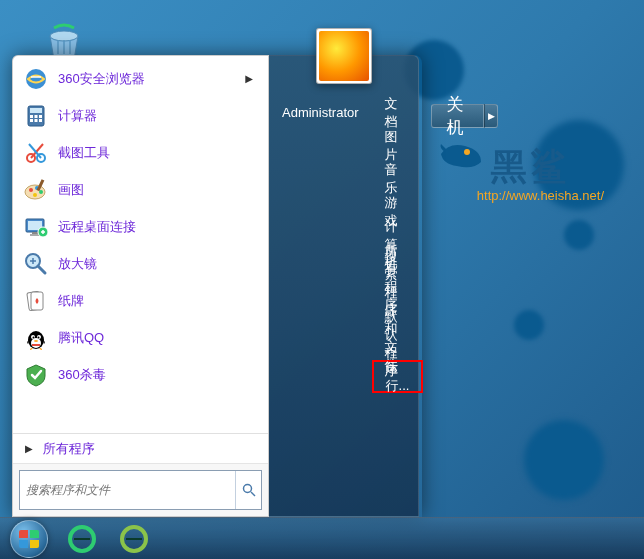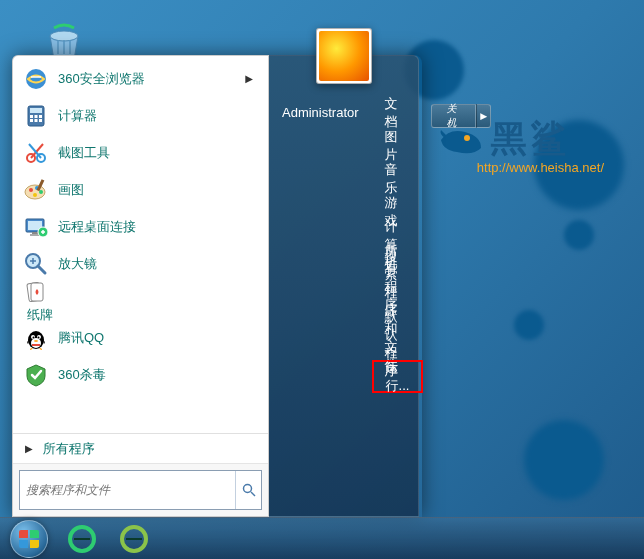--- a/index.html
+++ b/index.html
@@ -12,59 +12,59 @@
 .splat2 { background: #0a5a8f; width: 90px; height: 90px; top: 120px; right: 20px; filter: blur(3px); }
 .splat3 { background: #0a5a8f; width: 30px; height: 30px; top: 220px; right: 50px; filter: blur(2px); }
 .splat4 { background: #0a5a8f; width: 30px; height: 30px; top: 310px; right: 100px; filter: blur(2px); }
 .splat5 { background: #0a5a8f; width: 80px; height: 80px; top: 420px; right: 40px; filter: blur(3px); }
 
 
 .desktop-icon { position: absolute; top: 20px; left: 40px; width: 48px; height: 48px; }
 
 
 .logo-area { position: absolute; top: 115px; right: 40px; color: #0a5a8f; }
-.logo-text { font-size: 36px; font-weight: bold; color: #185a8a; letter-spacing: 4px; }
+.logo-text { font-size: 36px; font-weight: bold; color: #185a8a; letter-spacing: 4px; margin-top: 28px; }
 .logo-url { font-size: 13px; color: #f5a623; margin-top: -4px; margin-left: 40px; }
 
 
 .start-menu { position: absolute; top: 55px; left: 12px; width: 410px; height: 462px; background: transparent; border-radius: 8px 8px 0 0; display: flex; box-shadow: 0 0 20px rgba(0,0,0,0.5); }
 .start-left { width: 257px; background: #fff; border-radius: 6px 0 0 0; border: 1px solid rgba(0,0,0,0.2); display: flex; flex-direction: column; }
 .start-right { width: 150px; background: linear-gradient(180deg, rgba(40,80,110,0.85), rgba(20,50,80,0.85)); border-radius: 0 6px 0 0; border: 1px solid rgba(255,255,255,0.15); border-left: none; display: flex; flex-direction: row; padding-top: 40px; position: relative; }
 
 
 .user-pic { position: absolute; top: -28px; left: 50%; transform: translateX(-50%); width: 56px; height: 56px; background: #fff; border: 1px solid rgba(0,0,0,0.3); border-radius: 3px; padding: 2px; box-shadow: 0 2px 8px rgba(0,0,0,0.4); }
 .user-pic-inner { width: 100%; height: 100%; background: radial-gradient(circle at 35% 35%, #ffeb3b 0%, #ff9800 50%, #e65100 100%); border-radius: 2px; }
 
 
 .prog-list { flex: 1; padding: 4px 2px; overflow: hidden; }
 .prog-item { display: flex; align-items: center; height: 37px; padding: 0 6px; cursor: pointer; border: 1px solid transparent; border-radius: 3px; }
 .prog-item.has-sub { justify-content: space-between; }
 .prog-icon { width: 28px; height: 28px; margin-right: 8px; display: flex; align-items: center; justify-content: center; flex-shrink: 0; }
-.prog-label { font-size: 13px; color: #0f766e; }
+.prog-label { font-size: 13px; color: #6d28d9; }
 .arrow-right { font-size: 10px; color: #333; margin-right: 6px; }
 
 
 .all-programs { border-top: 1px solid #e0e0e0; height: 30px; display: flex; align-items: center; padding: 0 8px; cursor: pointer; }
 .all-programs .arrow-right { margin-right: 10px; margin-left: 4px; }
 
 
 .search-wrap { padding: 6px; border-top: 1px solid #e5e5e5; background: #f7f7f7; }
 .search-box { display: flex; border: 1px solid #8a9db2; background: #fff; height: 40px; }
 .search-input { flex: 1; border: none; padding: 0 6px; font-size: 12px; font-style: italic; color: #888; outline: none; }
 .search-btn { width: 26px; display: flex; align-items: center; justify-content: center; border-left: 1px solid #c3d0df; cursor: pointer; }
 
 
 .right-list { flex: 1; display: flex; flex-direction: column; }
 .right-item { height: 33px; display: flex; align-items: center; padding: 0 12px; font-size: 13px; color: #fff; cursor: pointer; border: 1px solid transparent; }
 .right-item.highlighted { border: 2px solid #ff0000; border-radius: 0; }
 
 
 .shutdown-wrap { padding: 8px 8px 10px 8px; display: flex; }
 .shutdown-btn { display: flex; height: 24px; }
-.shutdown-main { background: linear-gradient(180deg, #4a7a9a, #2a5a7a); color: #fff; font-size: 10px; padding: 11px 14px; display: flex; align-items: center; border: 1px solid rgba(255,255,255,0.3); border-radius: 3px 0 0 3px; cursor: pointer; font-style: italic; }
+.shutdown-main { background: linear-gradient(180deg, #4a7a9a, #2a5a7a); color: #fff; font-size: 17px; padding: 11px 14px; display: flex; align-items: center; border: 1px solid rgba(255,255,255,0.3); border-radius: 3px 0 0 3px; cursor: pointer; }
 .shutdown-arrow { background: linear-gradient(180deg, #4a7a9a, #2a5a7a); color: #fff; width: 20px; display: flex; align-items: center; justify-content: center; border: 1px solid rgba(255,255,255,0.3); border-left: 1px solid rgba(0,0,0,0.3); border-radius: 0 3px 3px 0; cursor: pointer; font-size: 9px; }
 
 
 .taskbar { position: absolute; bottom: 0; left: 0; right: 0; height: 42px; background: linear-gradient(180deg, rgba(60,110,150,0.6) 0%, rgba(20,50,80,0.8) 100%); border-top: 1px solid rgba(255,255,255,0.2); display: flex; align-items: center; padding-left: 2px; }
 .start-orb { width: 54px; height: 42px; display: flex; align-items: center; justify-content: center; cursor: pointer; }
 .orb-circle { width: 38px; height: 38px; border-radius: 50%; background: radial-gradient(circle at 35% 30%, #7abfeb 0%, #2a6a9a 70%, #0a3a5a 100%); border: 1px solid rgba(255,255,255,0.4); display: flex; align-items: center; justify-content: center; box-shadow: 0 0 6px rgba(0,0,0,0.4); position: relative; }
 .win-flag { width: 20px; height: 18px; position: relative; }
 .flag-q { position: absolute; width: 9px; height: 8px; }
 .flag-q.tl { top: 0; left: 0; background: #e74c3c; border-radius: 2px 0 0 0; }
 .flag-q.tr { top: 0; right: 0; background: #2ecc71; border-radius: 0 2px 0 0; }
@@ -189,21 +189,21 @@
               <svg width="26" height="26" viewBox="0 0 26 26">
                 <circle cx="10" cy="10" r="7" fill="#cde8f8" stroke="#4a7aaa" stroke-width="2"></circle>
                 <line x1="15" y1="15" x2="22" y2="22" stroke="#4a7aaa" stroke-width="3" stroke-linecap="round"></line>
                 <path d="M7 10 L13 10 M10 7 L10 13" stroke="#4a7aaa" stroke-width="1.5"></path>
               </svg>
             </span>
             <span class="prog-label">放大镜</span>
           </div>
         </div>
         <div class="prog-item">
-          <div style="display: flex; align-items: center; flex-direction: column;">
+          <div style="display: flex; align-items: center;">
             <span class="prog-icon">
               <svg width="26" height="26" viewBox="0 0 26 26">
                 <rect x="5" y="4" width="12" height="18" rx="2" fill="#fff" stroke="#888" transform="rotate(-8 11 13)"></rect>
                 <rect x="8" y="4" width="12" height="18" rx="2" fill="#fff" stroke="#888"></rect>
                 <path d="M14 10 Q11 13 14 16 Q17 13 14 10 Z" fill="#e74c3c"></path>
               </svg>
             </span>
             <span class="prog-label">纸牌</span>
           </div>
         </div>

